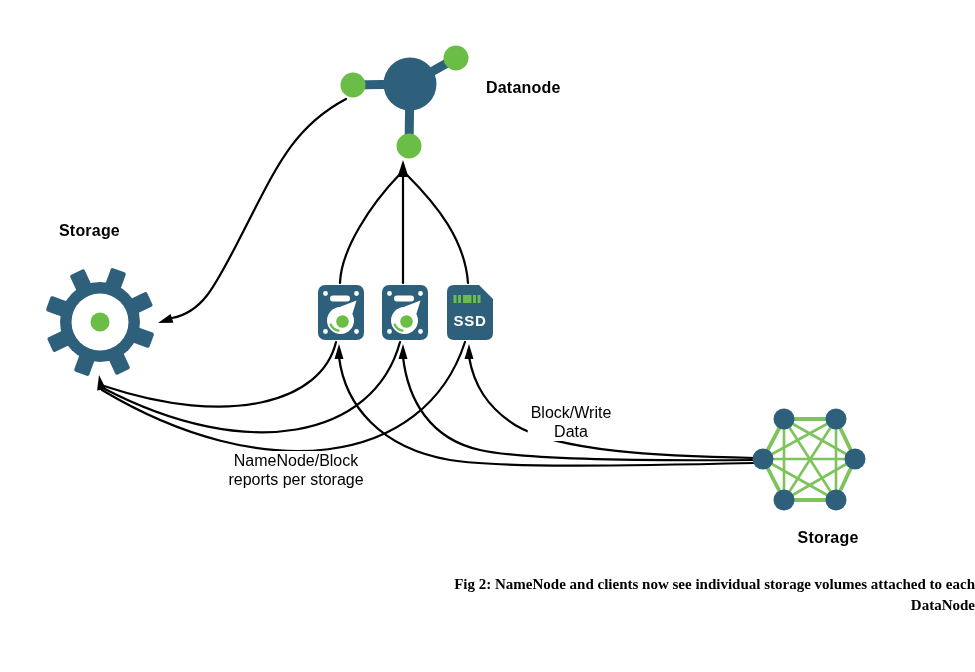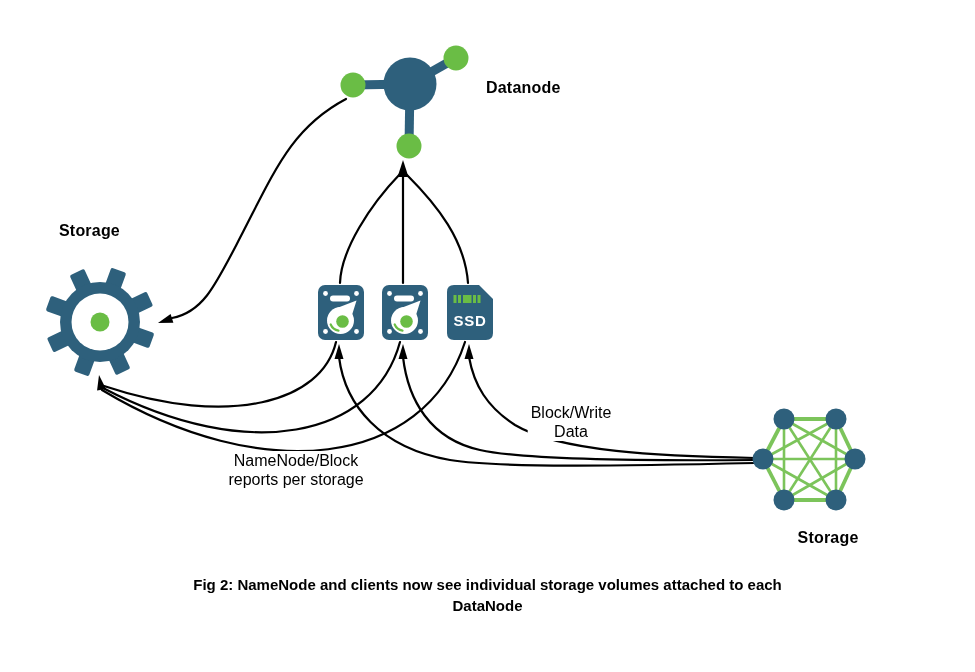--- a/index.html
+++ b/index.html
@@ -9,22 +9,22 @@
   }
   .canvas svg { position:absolute; left:0; top:0; }
   .label { position:absolute; color:#000; white-space:nowrap; }
   .node-label { font-weight:bold; font-size:16px; letter-spacing:.2px; }
   .annot {
     font-size:16px; line-height:19px; text-align:center;
     transform:translateX(-50%); background:#fff; padding:0 3px;
   }
   .annot span { display:block; }
   .caption-wrap {
-    position:absolute; left:0; top:574px; width:100%; text-align:center;
-    font-weight:bold; font-size:15px; line-height:21px; color:#000;
+    position:absolute; left:0; top:574px; width:100%; text-align:right;
+    font-weight:bold; font-size:15px; line-height:21px; color:#000;font-family:Liberation Serif, serif;
   }
   .caption-wrap span { display:block; }
   .centered { transform:translateX(-50%); }
   
   .edge { stroke:#000; stroke-width:2.2; fill:none; stroke-linecap:round; }
   .ah { fill:#000; stroke:none; }
   .fill-node { fill:#2E607C; }
   .fill-green { fill:#6ABD45; }
   .conn { stroke:#2E607C; stroke-width:9; }
   .mesh { stroke:#7CC45B; stroke-width:2.6; }

